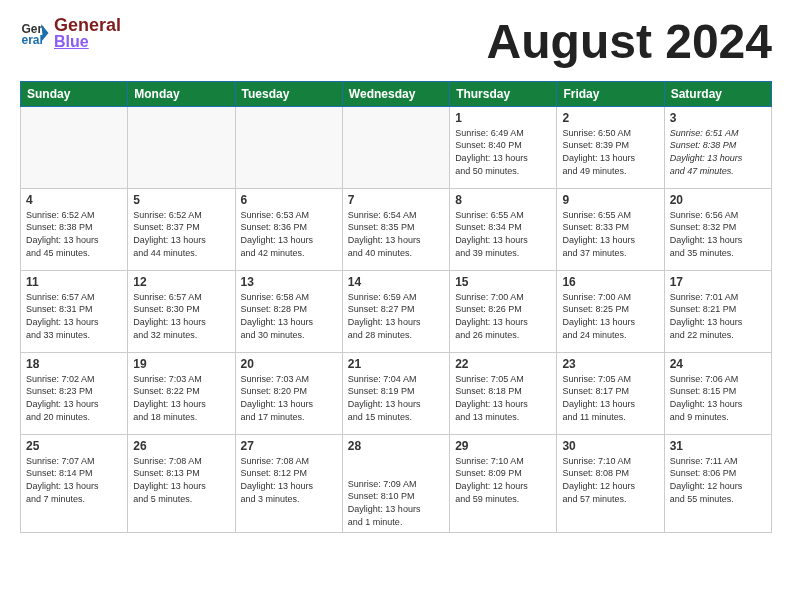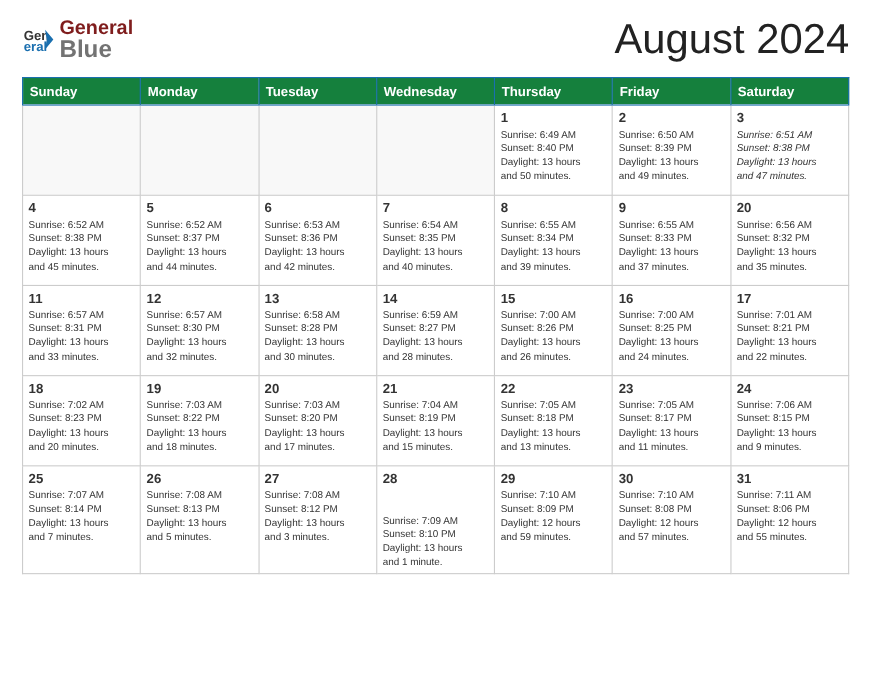--- a/index.html
+++ b/index.html
@@ -25,34 +25,35 @@
       display: flex;
       flex-direction: column;
       line-height: 1;
     }
     .logo-general {
       font-size: 18px;
       font-weight: bold;
       color: #7f1d1d;
     }
     .logo-blue {
-      font-size: 22px;
-      font-weight: bold;
-      color: #737373;
+      font-size: 16px;
+      font-weight: bold;
+      color: #8b5cf6;
+      text-decoration: underline;
     }
     .logo-icon {
       width: 30px;
       height: 30px;
     }
     .title-section {
       text-align: right;
     }
     .month-title {
-      font-size: 38px;
-      font-weight: normal;
+      font-size: 48px;
+      font-weight: bold;
       color: #222;
       line-height: 1.1;
     }
     .location-title {
       font-size: 15px;
       color: #444;
     }
     .calendar {
       width: 100%;
       border-collapse: collapse;

